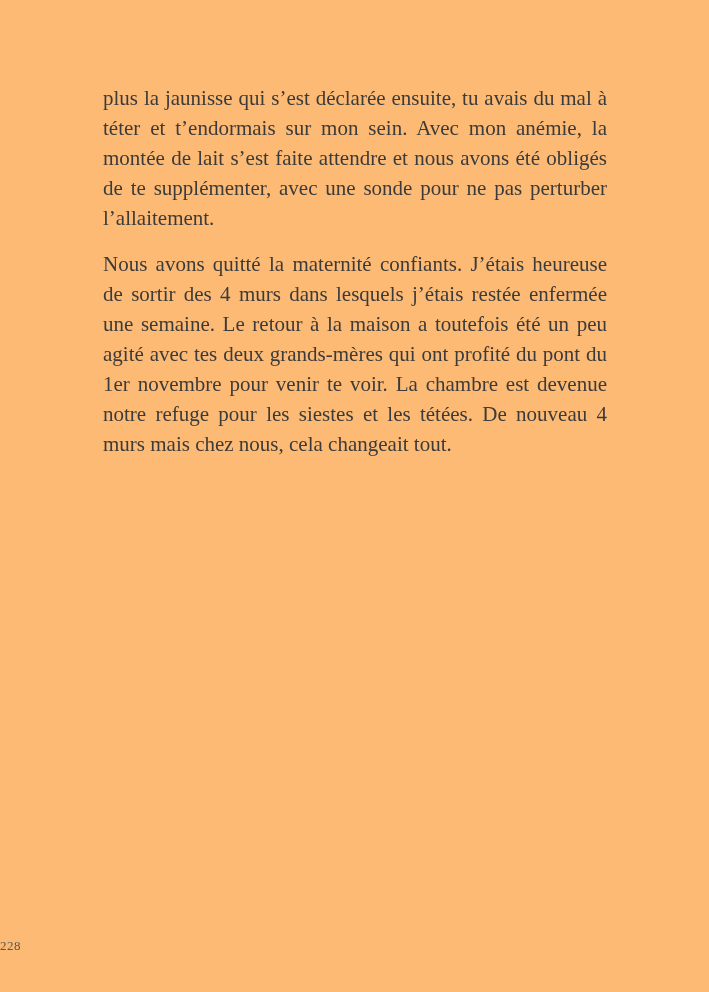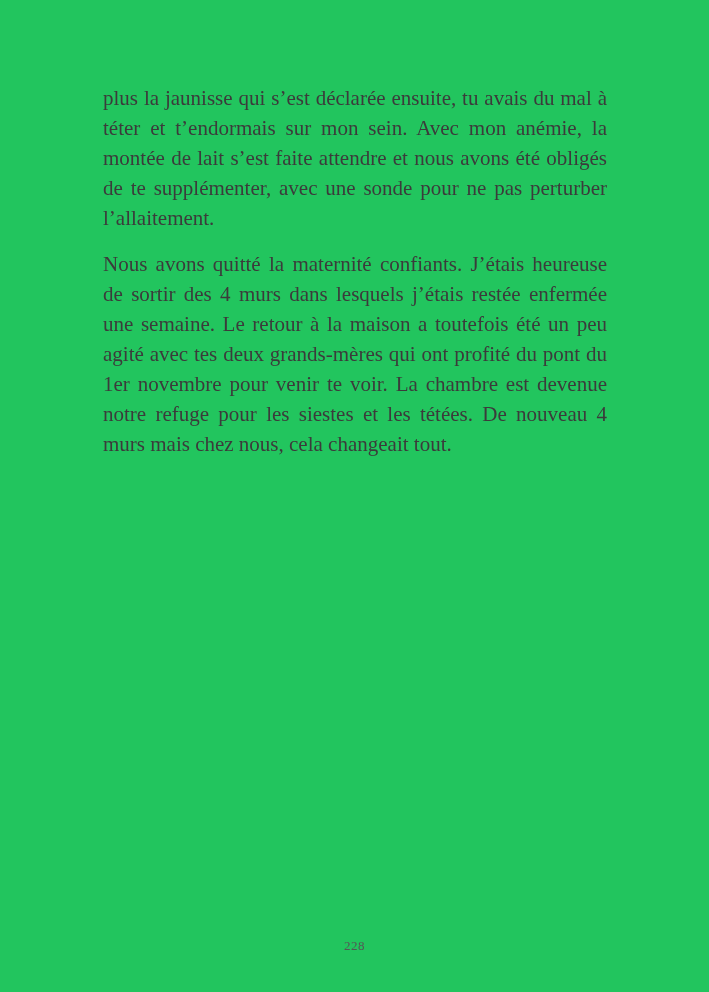--- a/index.html
+++ b/index.html
@@ -10,21 +10,21 @@
   body {
     width: 709px;
     height: 992px;
     position: relative;
     overflow: hidden;
     font-family: "Liberation Serif", "DejaVu Serif", serif;
   }
   .page {
     position: absolute;
     inset: 0;
-    background: #22c55e;
+    background: #fdba74;
   }
   .text-block {
     position: absolute;
     top: 83px;
     left: 103px;
     width: 504px;
     color: #3b3b3b;
     font-size: 21px;
     line-height: 30px;
     text-align: justify;
@@ -35,21 +35,20 @@
     padding: 0;
   }
   .text-block p:last-child {
     margin-bottom: 0;
   }
   .page-number {
     position: absolute;
     top: 938px;
     left: 0;
     width: 709px;
-    text-align: center;
     font-size: 13px;
     color: #555555;
     letter-spacing: 0.5px;
   }
 </style>
 </head>
 <body>
 
 <div class="page">
   <div class="text-block">

